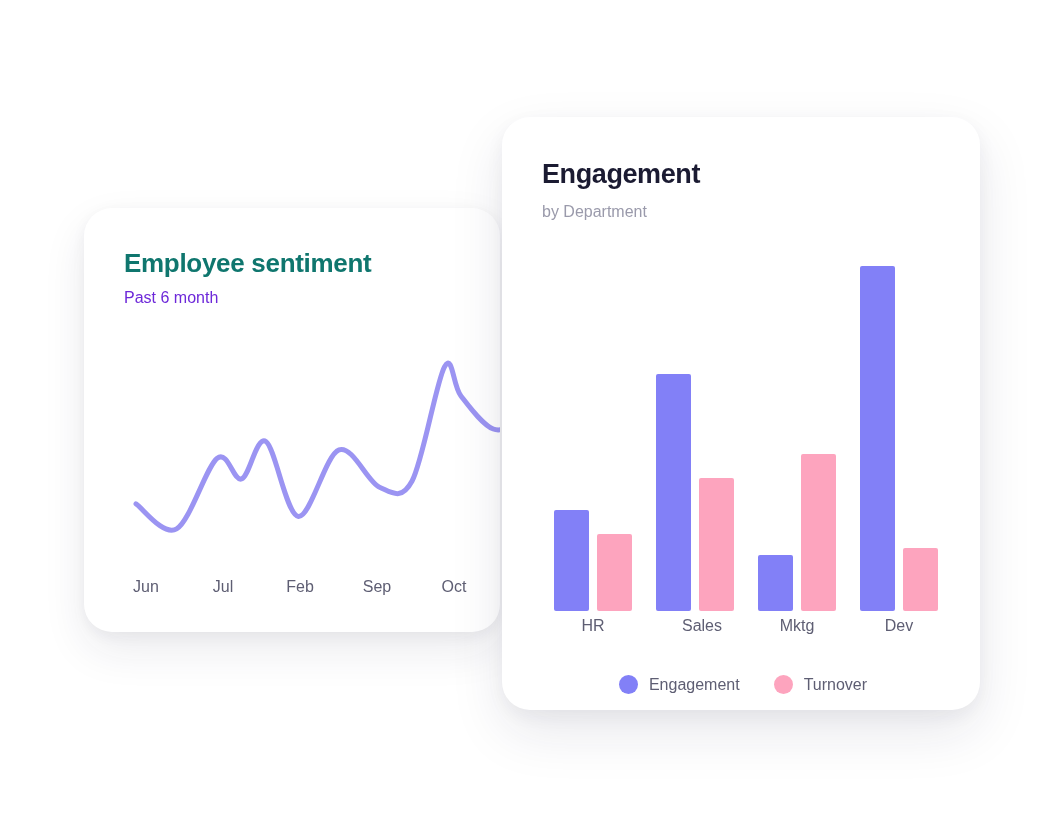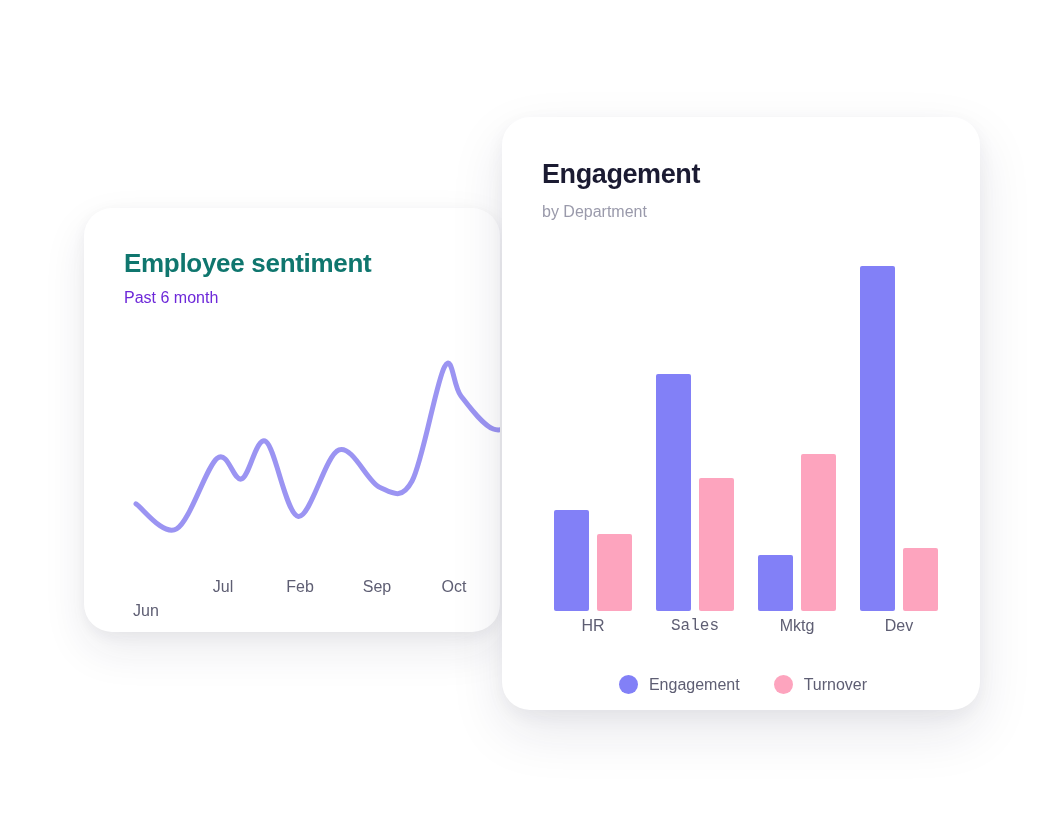--- a/index.html
+++ b/index.html
@@ -194,21 +194,21 @@
 
       <p class="card-subtitle">Past 6 month</p>
 
       <div class="line-plot">
         <svg width="430" height="240" viewBox="0 0 430 240">
           <path id="sentiment-line" fill="none" stroke="#9b94f2" stroke-width="5" stroke-linecap="round" stroke-linejoin="round" d="M 12.00 169.92 C 18.77 174.08, 39.07 202.51, 52.60 194.88 C 66.13 187.25, 82.37 132.48, 93.20 124.16 C 104.03 115.84, 109.44 147.73, 117.56 144.96 C 125.68 142.19, 132.45 101.28, 141.92 107.52 C 151.39 113.76, 162.22 181.01, 174.40 182.40 C 186.58 183.79, 201.47 120.69, 215.00 115.84 C 228.53 110.99, 243.42 148.08, 255.60 153.28 C 267.78 158.48, 277.25 167.15, 288.08 147.04 C 298.91 126.93, 312.44 46.85, 320.56 32.64 C 328.68 18.43, 328.68 51.36, 336.80 61.76 C 344.92 72.16, 358.45 90.88, 369.28 95.04 C 380.11 99.20, 393.64 87.41, 401.76 86.72 C 409.88 86.03, 415.29 90.19, 418.00 90.88"></path>
         </svg>
       </div>
 
       <div class="line-axis">
-          <span class="tick" style="left: 22px; margin-top: 24px;">Jun</span>
+          <span class="tick" style="left: 22px;">Jun</span>
           <span class="tick" style="left: 99px;">Jul</span>
           <span class="tick" style="left: 176px;">Feb</span>
           <span class="tick" style="left: 253px;">Sep</span>
           <span class="tick" style="left: 330px;">Oct</span>
         </div>
 
     </div>
   </section>
 
   <section class="card" id="card-engagement">
@@ -234,21 +234,21 @@
             <div class="bar series-1" style="height: 157.1px; background: rgb(253, 164, 190);"></div>
           </div>
           <div class="bar-group" style="left: 318px; width: 78px;">
             <div class="bar series-0" style="height: 345.5px; background: rgb(130, 128, 247);"></div>
             <div class="bar series-1" style="height: 62.8px; background: rgb(253, 164, 190);"></div>
           </div>
         </div>
 
       <div class="bar-axis">
           <span class="tick" style="left: 51px;">HR</span>
-          <span class="tick" style="left: 153px; font-family: Liberation Mono, monospace;">Sales</span>
+          <span class="tick" style="left: 160px;">Sales</span>
           <span class="tick" style="left: 255px;">Mktg</span>
           <span class="tick" style="left: 357px;">Dev</span>
         </div>
 
       <div class="legend">
           <div class="legend-item">
             <span class="legend-swatch" style="background: rgb(130, 128, 247);"></span>
             <span class="legend-label">Engagement</span>
           </div>
           <div class="legend-item">

